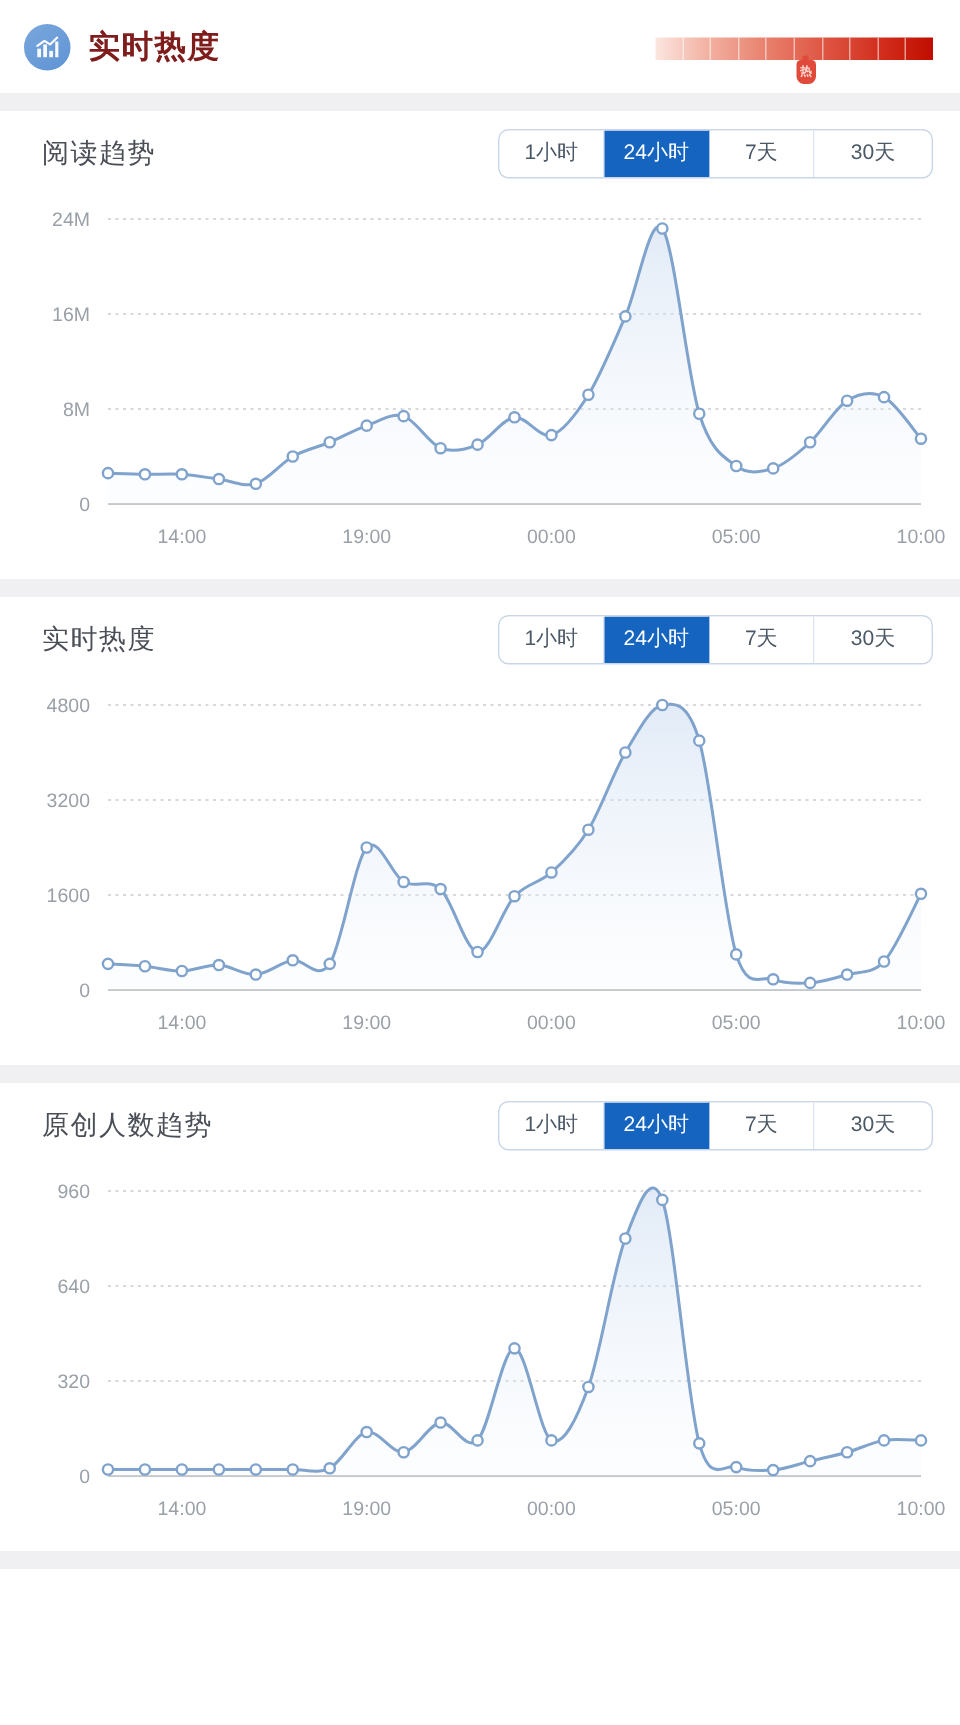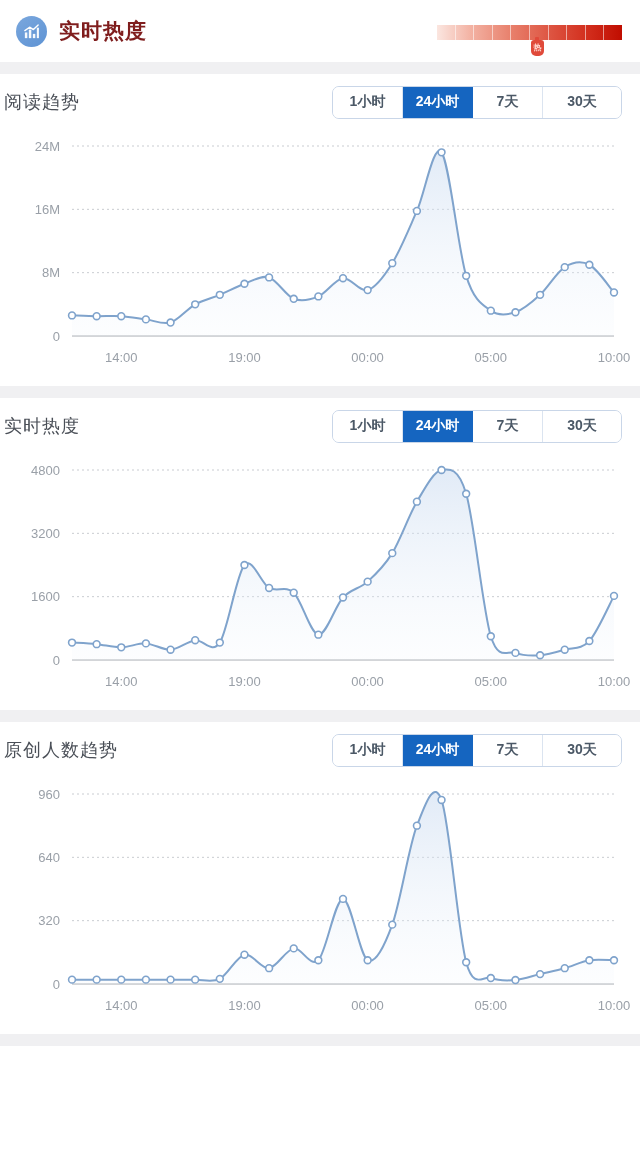--- a/index.html
+++ b/index.html
@@ -55,30 +55,30 @@
     font-size: 8px; color: #ffd9d2; line-height: 1; font-weight: bold;
   }
 
   
   .sep { height: 12px; background: #f0f0f2; }
 
   
   .panel { background: #fff; padding: 0 0 6px 0; }
   .panel-head {
     height: 56px; display: flex; align-items: center;
-    padding: 0 18px 0 4px;
+    padding: 0 18px 0 28px;
   }
   .panel-title {
     font-size: 18px; color: #4a4f57; letter-spacing: 1px;
   }
   .seg {
     margin-left: auto;
     display: flex; align-items: stretch;
     border: 1px solid #c9d6e8; border-radius: 7px;
-    overflow: hidden; background: #fff; height: 33px; font-weight: bold;
+    overflow: hidden; background: #fff; height: 33px;
   }
   .seg .opt {
     min-width: 70px; padding: 0 8px;
     display: flex; align-items: center; justify-content: center;
     font-size: 14px; color: #4b5866; background: #fff;
     border-right: 1px solid #dbe4f0;
     white-space: nowrap;
   }
   .seg .opt:last-child { border-right: none; min-width: 78px; }
   .seg .opt.active { background: #1565c0; color: #ffffff; border-right-color:#1565c0; }

